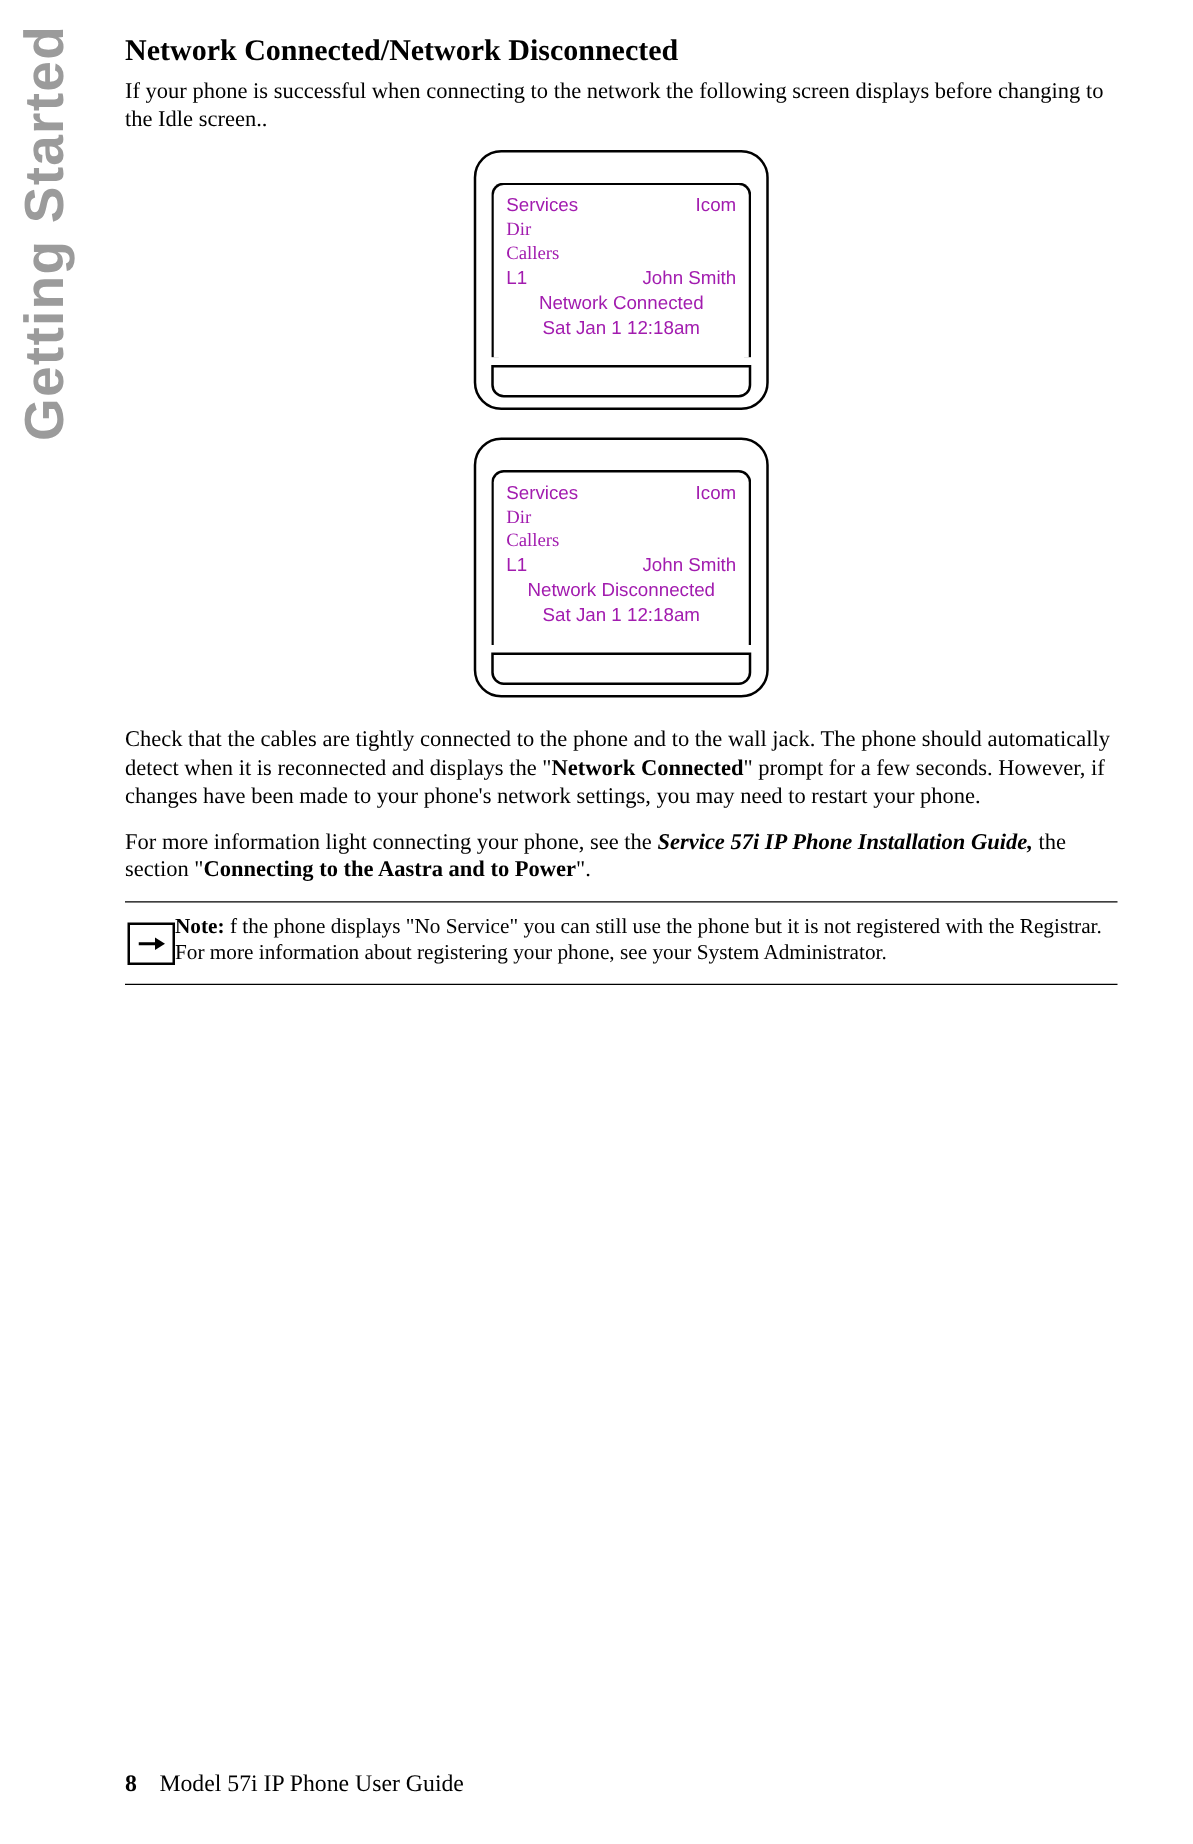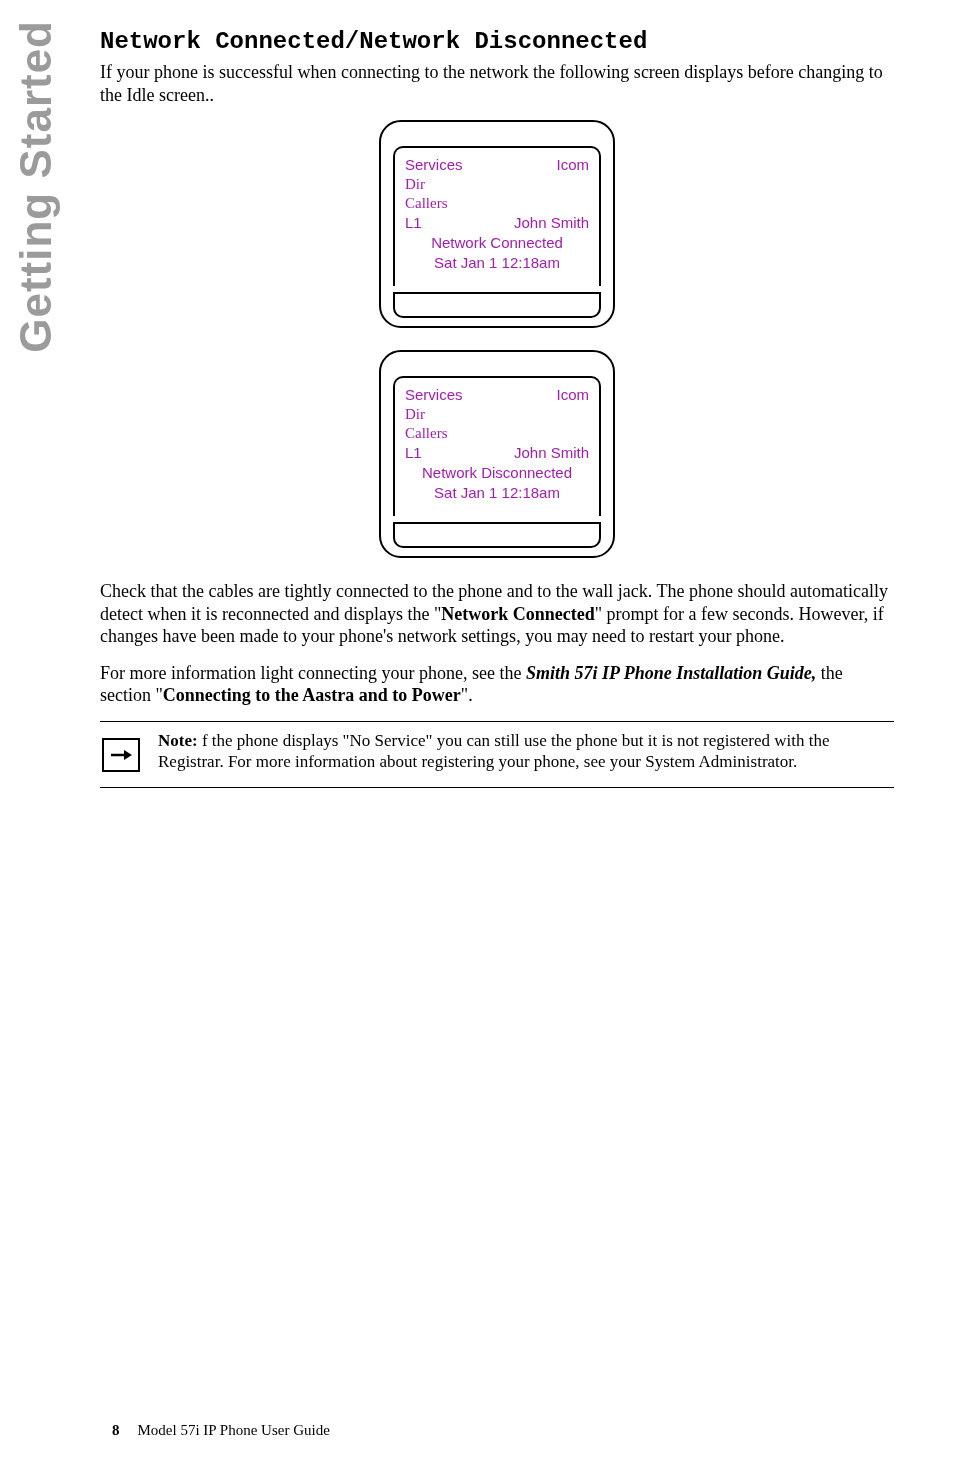--- a/index.html
+++ b/index.html
@@ -22,21 +22,21 @@
     top: 20px;
     writing-mode: vertical-rl;
     transform: rotate(180deg);
     font-family: Arial, Helvetica, sans-serif;
     font-weight: bold;
     font-size: 44px;
     color: #9b9b9b;
     letter-spacing: 1px;
   }
   .section-heading {
-    font-family: Liberation Mono, monospace;
+    font-family: Liberation Serif, serif;
     font-weight: 600;
     font-size: 24px;
     margin: 0 0 6px 0;
   }
   p.body {
     font-size: 18px;
     line-height: 1.25;
     margin: 4px 0 14px 0;
   }
   .phone-screen {
@@ -82,21 +82,20 @@
     height: 22px;
     margin-top: 6px;
   }
   .note-block {
     border-top: 1.5px solid #000;
     border-bottom: 1.5px solid #000;
     margin-top: 14px;
     padding: 8px 0 14px 0;
     display: flex;
     align-items: flex-start;
-    gap: 18px;
   }
   .note-icon-box {
     border: 2px solid #000;
     width: 34px;
     height: 30px;
     display: flex;
     align-items: center;
     justify-content: center;
     margin-top: 8px;
     margin-left: 2px;
@@ -105,22 +104,22 @@
   .note-text {
     font-size: 17px;
     line-height: 1.28;
   }
   .note-text .label {
     font-weight: bold;
   }
   .footer {
     position: absolute;
     bottom: 36px;
-    left: 112px;
-    font-size: 15px;
+    left: 100px;
+    font-size: 19px;
   }
   .footer .pagenum {
     font-weight: bold;
     margin-right: 18px;
   }
   .bold { font-weight: bold; }
   .bolditalic { font-weight: bold; font-style: italic; }
 </style>
 </head>
 <body>
@@ -167,21 +166,21 @@
       <div class="inner-center">Sat  Jan 1  12:18am</div>
     </div>
     <div class="bottom-bar"></div>
   </div>
 
   <p class="body">
     <span>Check that the cables are tightly connected to the phone and to the wall jack. The phone should automatically detect when it is reconnected and displays the "</span><span class="bold">Network Connected</span><span>" prompt for a few seconds. However, if changes have been made to your phone's network settings, you may need to restart your phone.</span>
   </p>
 
   <p class="body">
-    <span>For more information light connecting your phone, see the </span><span class="bolditalic">Smith 57i IP Phone Installation Guide,</span><span> the section "</span><span class="bold">Connecting to the Aastra and to Power</span><span>".</span>
+    <span>For more information light connecting your phone, see the </span><span class="bolditalic">Service 57i IP Phone Installation Guide,</span><span> the section "</span><span class="bold">Connecting to the Aastra and to Power</span><span>".</span>
   </p>
 
 
   <div class="note-block">
     <div class="note-icon-box">
       <svg width="22" height="14" viewBox="0 0 22 14">
         <line x1="1" y1="7" x2="16" y2="7" stroke="#000" stroke-width="2.5"></line>
         <polygon points="14,2 22,7 14,12" fill="#000"></polygon>
       </svg>
     </div>

